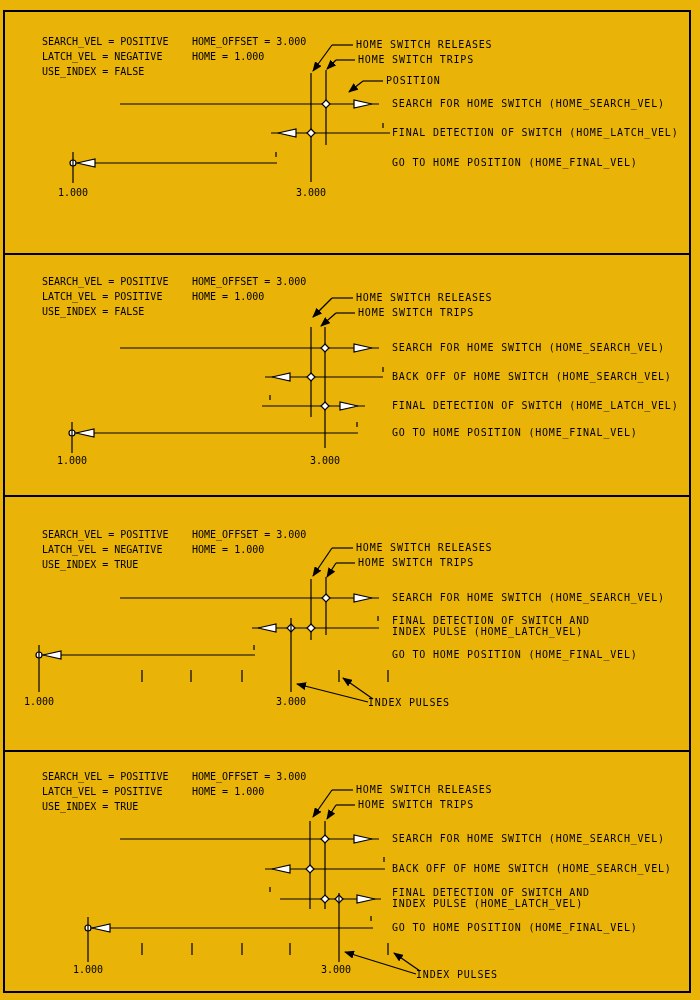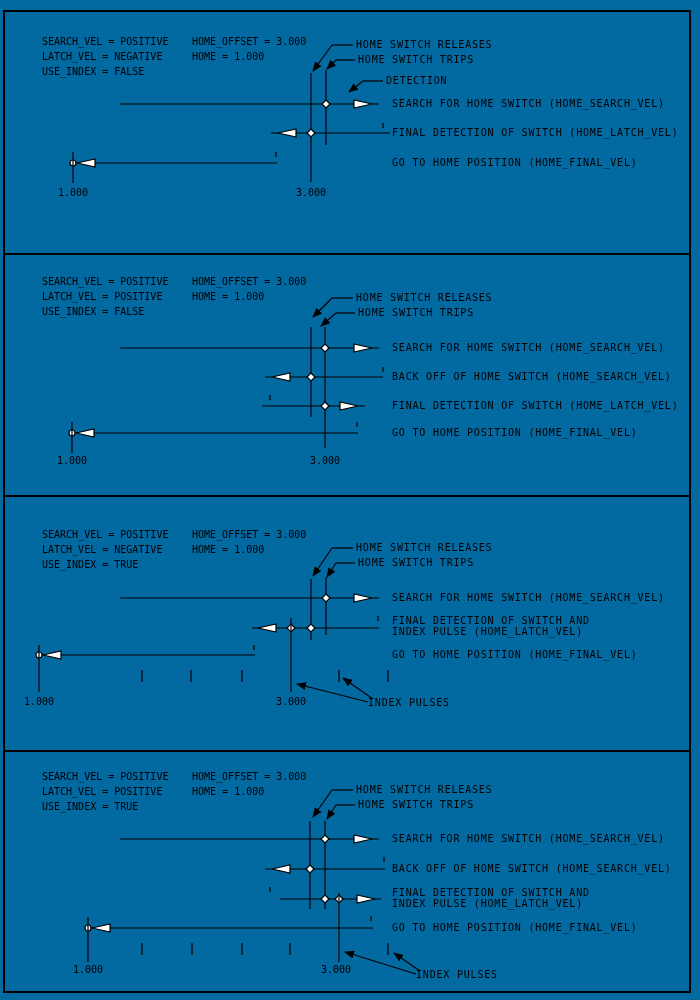--- a/index.html
+++ b/index.html
@@ -1,16 +1,16 @@
 <!DOCTYPE html>
 <html><head>
 <meta charset="utf-8">
 <style>
   html,body{margin:0;padding:0;background:#fff;}
-  #root{position:relative;width:700px;height:1000px;background:#0369a1;overflow:hidden;
+  #root{position:relative;width:700px;height:1000px;background:#eab308;overflow:hidden;
         font-family:"DejaVu Sans Mono","Liberation Mono",monospace;color:#000;}
   #geom{position:absolute;left:0;top:0;}
   .t{position:absolute;font-size:10px;line-height:14px;height:14px;white-space:nowrap;}
   .lbl{position:absolute;font-size:10px;line-height:14px;height:14px;white-space:nowrap;letter-spacing:0.8px;}
   .num{width:34px;text-align:center;}
 </style>
 </head>
 <body>
 
 <div id="root">
@@ -147,21 +147,21 @@
   </svg>
 
   <div>
     <span class="t" style="left:42px;top:35px">SEARCH_VEL = POSITIVE</span>
     <span class="t" style="left:192px;top:35px">HOME_OFFSET = 3.000</span>
     <span class="t" style="left:42px;top:50px">LATCH_VEL = NEGATIVE</span>
     <span class="t" style="left:192px;top:50px">HOME = 1.000</span>
     <span class="t" style="left:42px;top:65px">USE_INDEX = FALSE</span>
     <span class="lbl" style="left:356px;top:38px">HOME SWITCH RELEASES</span>
     <span class="lbl" style="left:358px;top:53px">HOME SWITCH TRIPS</span>
-    <span class="lbl" style="left:386px;top:74px">DETECTION</span>
+    <span class="lbl" style="left:386px;top:74px">POSITION</span>
     <span class="lbl" style="left:392px;top:97px">SEARCH FOR HOME SWITCH (HOME_SEARCH_VEL)</span>
     <span class="lbl" style="left:392px;top:126px">FINAL DETECTION OF SWITCH (HOME_LATCH_VEL)</span>
     <span class="lbl" style="left:392px;top:156px">GO TO HOME POSITION (HOME_FINAL_VEL)</span>
     <span class="t num" style="left:56px;top:186px">1.000</span>
     <span class="t num" style="left:294px;top:186px">3.000</span>
   </div>
 
   <div>
     <span class="t" style="left:42px;top:275px">SEARCH_VEL = POSITIVE</span>
     <span class="t" style="left:192px;top:275px">HOME_OFFSET = 3.000</span>

